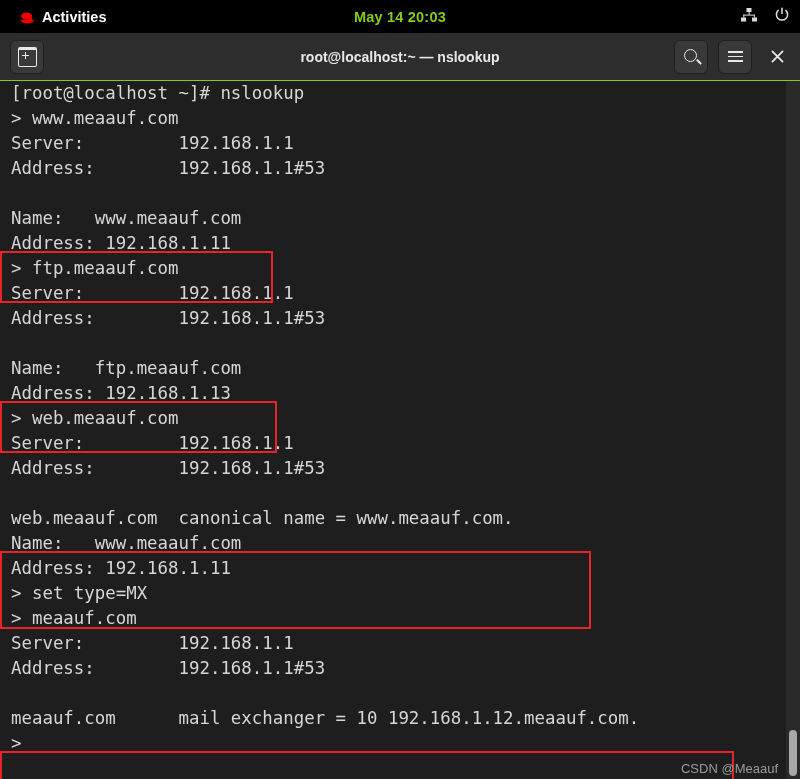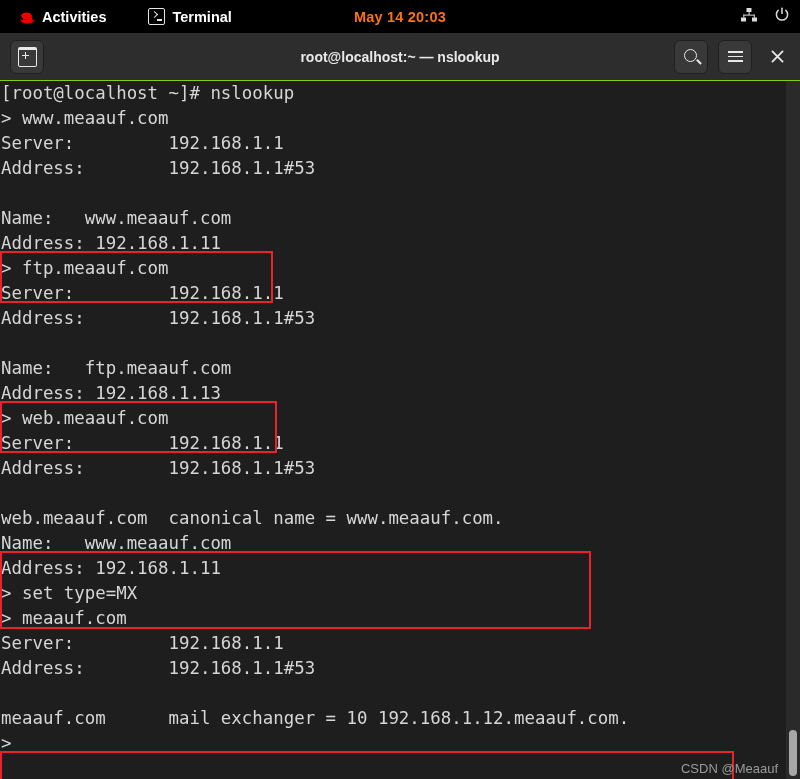--- a/index.html
+++ b/index.html
@@ -65,21 +65,21 @@
     background: #e6e6e6;
   }
 
   #clock {
     position: absolute;
     left: 0; right: 0;
     text-align: center;
     font-size: 14.5px;
     font-weight: bold;
     letter-spacing: 0.2px;
-    color: #f97316;
+    color: #84cc16;
     pointer-events: none;
   }
   #clock span { pointer-events: auto; }
 
   #tray {
     position: absolute;
     right: 10px;
     display: flex;
     align-items: center;
     gap: 17px;
@@ -203,21 +203,21 @@
     padding: 0;
     color: #d6d6d6;
     font-family: "DejaVu Sans Mono", "Liberation Mono", monospace;
     font-size: 17.4px;
     line-height: 25px;
     white-space: pre;
     letter-spacing: 0px;
   }
   #term-text .line {
     height: 25px;
-    padding-left: 1px;
+    padding-left: 11px;
   }
 
   
   .redbox {
     position: absolute;
     border: 2px solid #e8232a;
     box-sizing: border-box;
     pointer-events: none;
   }
 
@@ -258,24 +258,20 @@
       <svg width="17" height="14" viewBox="0 0 17 14" xmlns="http://www.w3.org/2000/svg">
         <path d="M11.4 7.2c1.2 0 2.9-.25 2.9-1.7a1.4 1.4 0 0 0-.03-.33l-.71-3.06C13.4 1.35 13.26.95 12.1.37 11.2-.08 9.25-.85 8.67-.85c.54 0 .7.7 1.35.7.62 0 1.08-.52 1.66-.52.56 0 .92.38 1.18 1.16 0 0 .77 2.13.87 2.44.02.07.02.13.02.18 0 .84-3.14 2.92-5.85 2.92-1.87 0-2.75-.72-2.75-.72L4.4 7.4s1.43 1.6 4.35 1.6c2.07 0 3.65-.8 3.65-.8l-.99-1z" fill="#e00" transform="translate(0,4)"></path>
         <path d="M11.4 7.2c1.2 0 2.9-.25 2.9-1.7 0-.11-.01-.22-.03-.33l-.71-3.06c-.16-.68-.3-.99-1.46-1.57C11.2.09 9.25-.67 8.67-.67c-.54 0-.7.7-1.35.7-.62 0-1.08-.52-1.66-.52-.56 0-.92.38-1.18 1.16 0 0-.77 2.13-.87 2.44-.02.07-.02.13-.02.18 0 .84 3.14 2.92 5.85 2.92" fill="#e00" transform="translate(0,4)"></path>
         <ellipse cx="8.5" cy="5.6" rx="5.3" ry="3.1" fill="#e00"></ellipse>
         <path d="M3 8.4c-.6.8-.5 1.9.3 2.8 1.3 1.4 3.6 2.3 6.2 2.3 3.9 0 6.9-1.7 6.9-3.9 0-.3-.05-.6-.15-.9-.4 1.6-3.3 2.9-6.7 2.9-2.7 0-5.1-.8-6.1-2-.3-.4-.45-.8-.45-1.2z" fill="#e00"></path>
       </svg>
     </span>
     <span>Activities</span>
   </div>
 
-  <div class="tb-item" id="terminal-group">
-    <span class="term-ico"></span>
-    <span>Terminal</span>
-  </div>
 
   <div id="clock">
     <span>May 14  20:03</span>
   </div>
 
   <div id="tray">
     <span>
       <svg width="16" height="14" viewBox="0 0 16 14" xmlns="http://www.w3.org/2000/svg">
         <rect x="5.5" y="0" width="5" height="4" fill="#dcdcdc"></rect>
         <rect x="0" y="9.5" width="5" height="4" fill="#dcdcdc"></rect>

